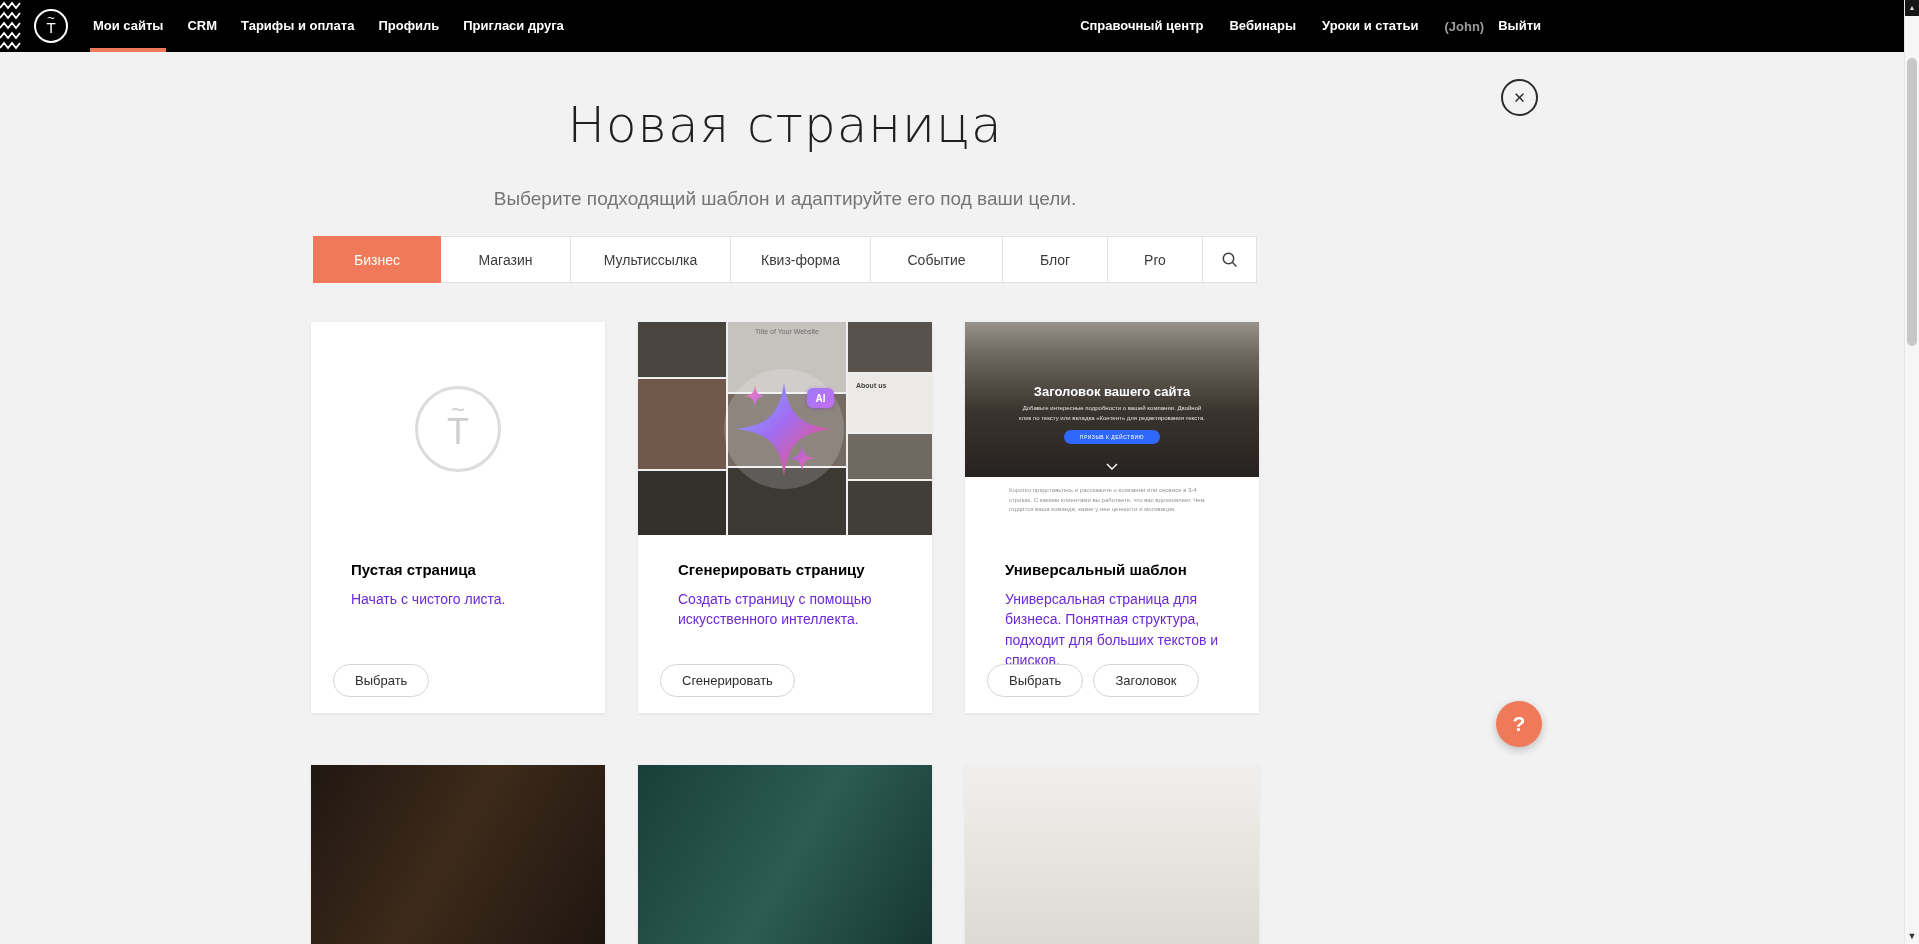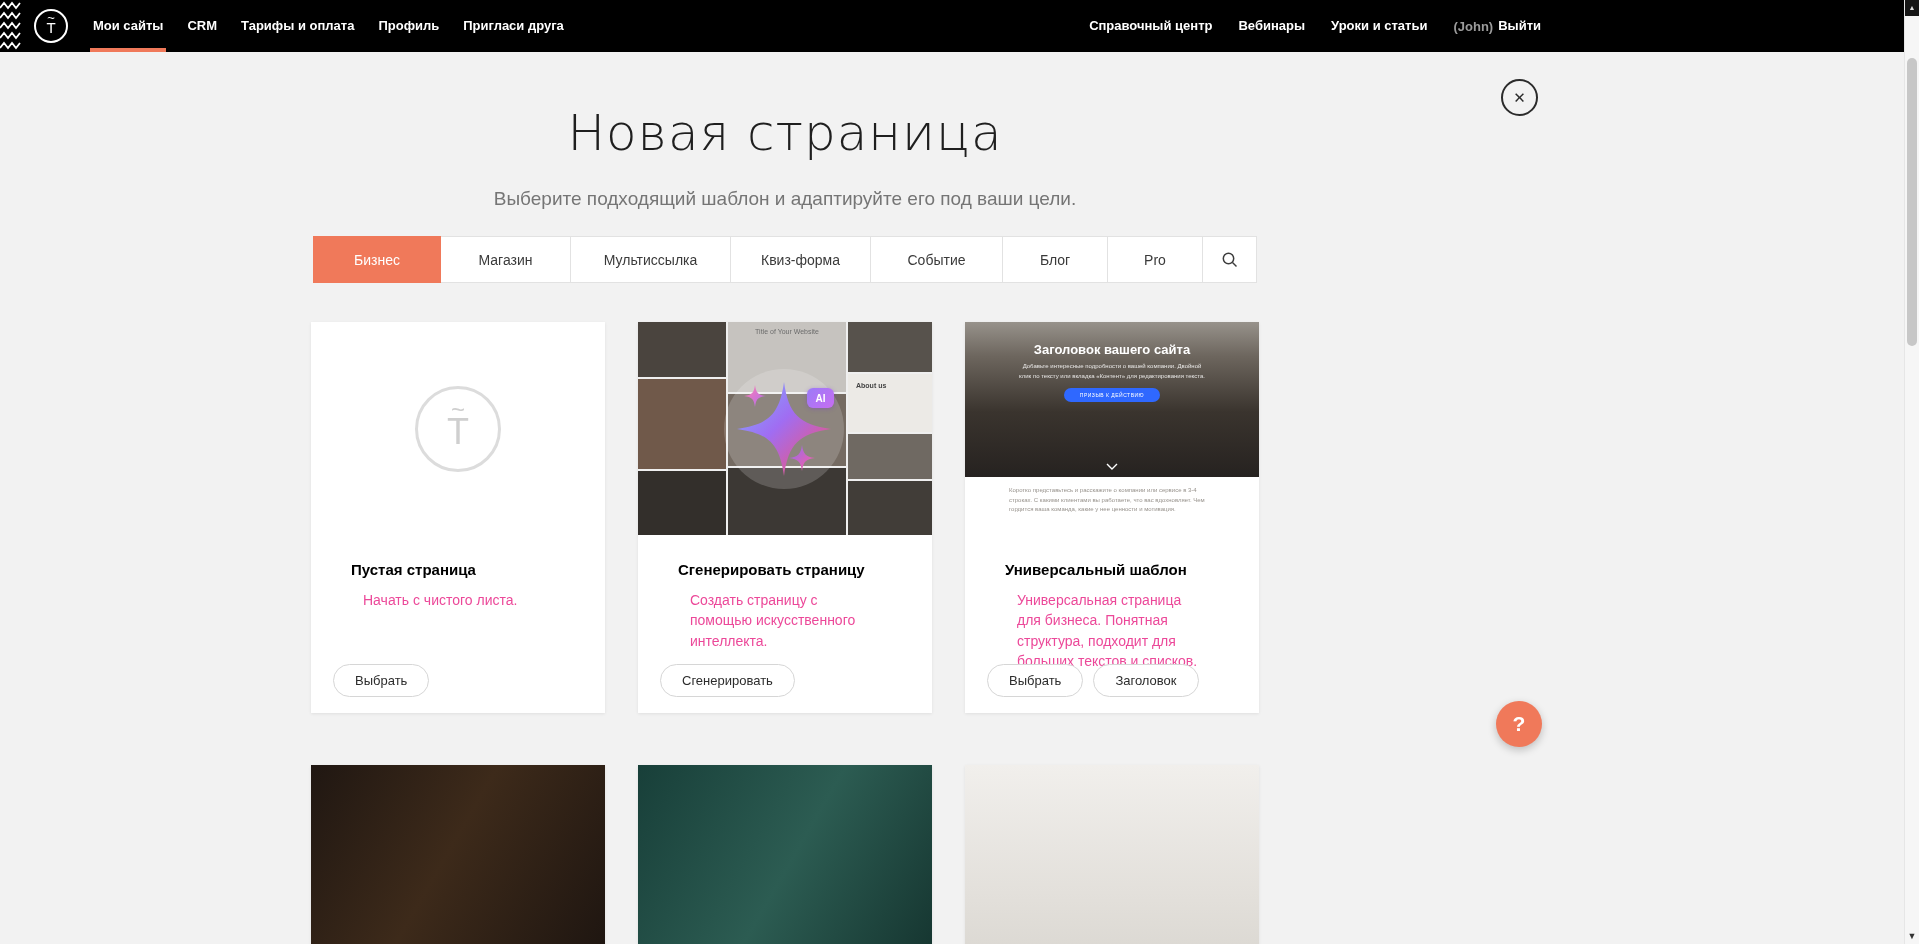--- a/index.html
+++ b/index.html
@@ -20,30 +20,30 @@
   .logo .tee   { font-size:15px; line-height:14px; font-weight:400; }
   .nav-left  { position:absolute; left:93px;  top:0; height:52px; display:flex; gap:24px; align-items:center; }
   .nav-right { position:absolute; right:363px; top:0; height:52px; display:flex; gap:26px; align-items:center; }
   .nav-item {
     position:relative; height:52px; line-height:52px; color:#fff; font-size:13px;
     font-weight:700; text-decoration:none; cursor:pointer; white-space:nowrap;
   }
   .nav-item.active::after {
     content:""; position:absolute; left:-3px; right:-3px; bottom:0; height:4px; background:var(--accent);
   }
-  .nav-user { display:flex; gap:5px; align-items:center; height:52px; }
+  .nav-user { display:flex; gap:14px; align-items:center; height:52px; }
   .nav-user .uname { color:#9b9b9b; font-size:13px; font-weight:700; }
   
   .scrollbar { position:absolute; right:0; top:0; width:15px; height:944px; background:#f6f6f6; border-left:1px solid #e6e6e6; box-sizing:border-box; }
   .sb-up   { position:absolute; top:0; left:0; width:14px; height:16px; background:#161616; color:#ddd; font-size:7px; text-align:center; line-height:16px; cursor:pointer; }
   .sb-thumb{ position:absolute; top:58px; left:2px; width:10px; height:288px; background:#c7c7c7; border-radius:6px; cursor:pointer; }
   .sb-down { position:absolute; bottom:1px; left:0; width:14px; height:14px; color:#333; font-size:9px; text-align:center; line-height:14px; cursor:pointer; }
   
   .centered { position:absolute; left:0; width:1570px; text-align:center; }
-  .hero-title { top:104px; font-size:50px; font-weight:200; color:#1f1f1f; letter-spacing:1px;
+  .hero-title { top:96px; font-size:50px; font-weight:200; color:#1f1f1f; letter-spacing:1px;
                 font-family:"DejaVu Sans","Liberation Sans",sans-serif; }
   .hero-sub   { top:188px; font-size:19px; font-weight:300; color:#757575; }
   .close-btn {
     position:absolute; left:1501px; top:79px; width:37px; height:37px; border-radius:50%;
     border:2px solid #2b2b2b; box-sizing:border-box; display:flex; align-items:center;
     justify-content:center; font-size:15px; color:#2b2b2b; cursor:pointer; background:transparent;
   }
   
   .tabs { position:absolute; left:313px; top:236px; width:944px; height:47px; display:flex; }
   .tab {
@@ -58,21 +58,21 @@
   .grid { position:absolute; left:311px; width:948px; display:flex; gap:33px; }
   .row1 { top:322px; }
   .row2 { top:765px; }
   .card {
     width:294px; height:391px; background:#fff; box-shadow:0 1px 3px rgba(0,0,0,.08);
     display:flex; flex-direction:column; position:relative;
   }
   .card-img { height:213px; position:relative; overflow:hidden; flex:none; }
   .card-body { flex:1; padding:26px 40px 16px; position:relative; box-sizing:border-box; }
   .card-title { font-size:15px; font-weight:700; color:#000; margin:0 0 11px; }
-  .card-desc  { font-size:14px; color:#ec4899; line-height:1.45; margin:12px; }
+  .card-desc  { font-size:14px; color:#6d28d9; line-height:1.45; margin:0; }
   .card-actions { position:absolute; left:22px; bottom:16px; display:flex; gap:10px;align-items:flex-end; }
   .pill-btn {
     background:#fff; border:1px solid #d6d6d6; border-radius:17px; padding:8px 21px;
     font-size:13px; color:#2c2c2c; cursor:pointer; font-family:inherit; white-space:nowrap;
   }
   
   .watermark {
     position:absolute; left:50%; top:50%; transform:translate(-50%,-50%);
     width:86px; height:86px; border:3px solid #dcdcdc; border-radius:50%; box-sizing:border-box;
     display:flex; flex-direction:column; align-items:center; justify-content:center; color:#cfcfcf;
@@ -87,21 +87,21 @@
   .tile-label { font-size:7px; text-align:center; padding-top:6px; color:#6c6c6c; }
   .tile-label2 { font-size:7px; font-weight:700; padding:8px 0 0 8px; color:#444; text-align:left; }
   .star-overlay { position:absolute; left:0; top:0; }
   .ai-badge {
     position:absolute; left:169px; top:66px; width:27px; height:20px; border-radius:6px;
     background:linear-gradient(135deg,#9b7bf7,#c76df2); color:#fff; font-size:10px; font-weight:700;
     display:flex; align-items:center; justify-content:center; box-shadow:0 1px 4px rgba(120,60,200,.4);
   }
   
   .tpl-dark {
-    height:155px; box-sizing:border-box; padding-top:20px; text-align:center; color:#fff; position:relative;
+    height:155px; box-sizing:border-box; padding-top:62px; text-align:center; color:#fff; position:relative;
     background:linear-gradient(180deg,#97928b 0%,#6d665e 22%,#3a342e 58%,#262220 100%);
   }
   .tpl-head { font-size:13px; font-weight:700; margin:0; }
   .tpl-sub  { font-size:6px; line-height:1.6; color:rgba(255,255,255,.85); width:186px; margin:5px auto 0; }
   .tpl-cta {
     display:inline-block; margin-top:7px; padding:4px 16px; border-radius:9px; background:#2f68ff;
     color:#fff; font-size:5px; letter-spacing:.5px; text-transform:uppercase;
   }
   .tpl-chevron { position:absolute; bottom:7px; left:50%; transform:translateX(-50%); }
   .tpl-light { height:58px; background:#fff; box-sizing:border-box; }

